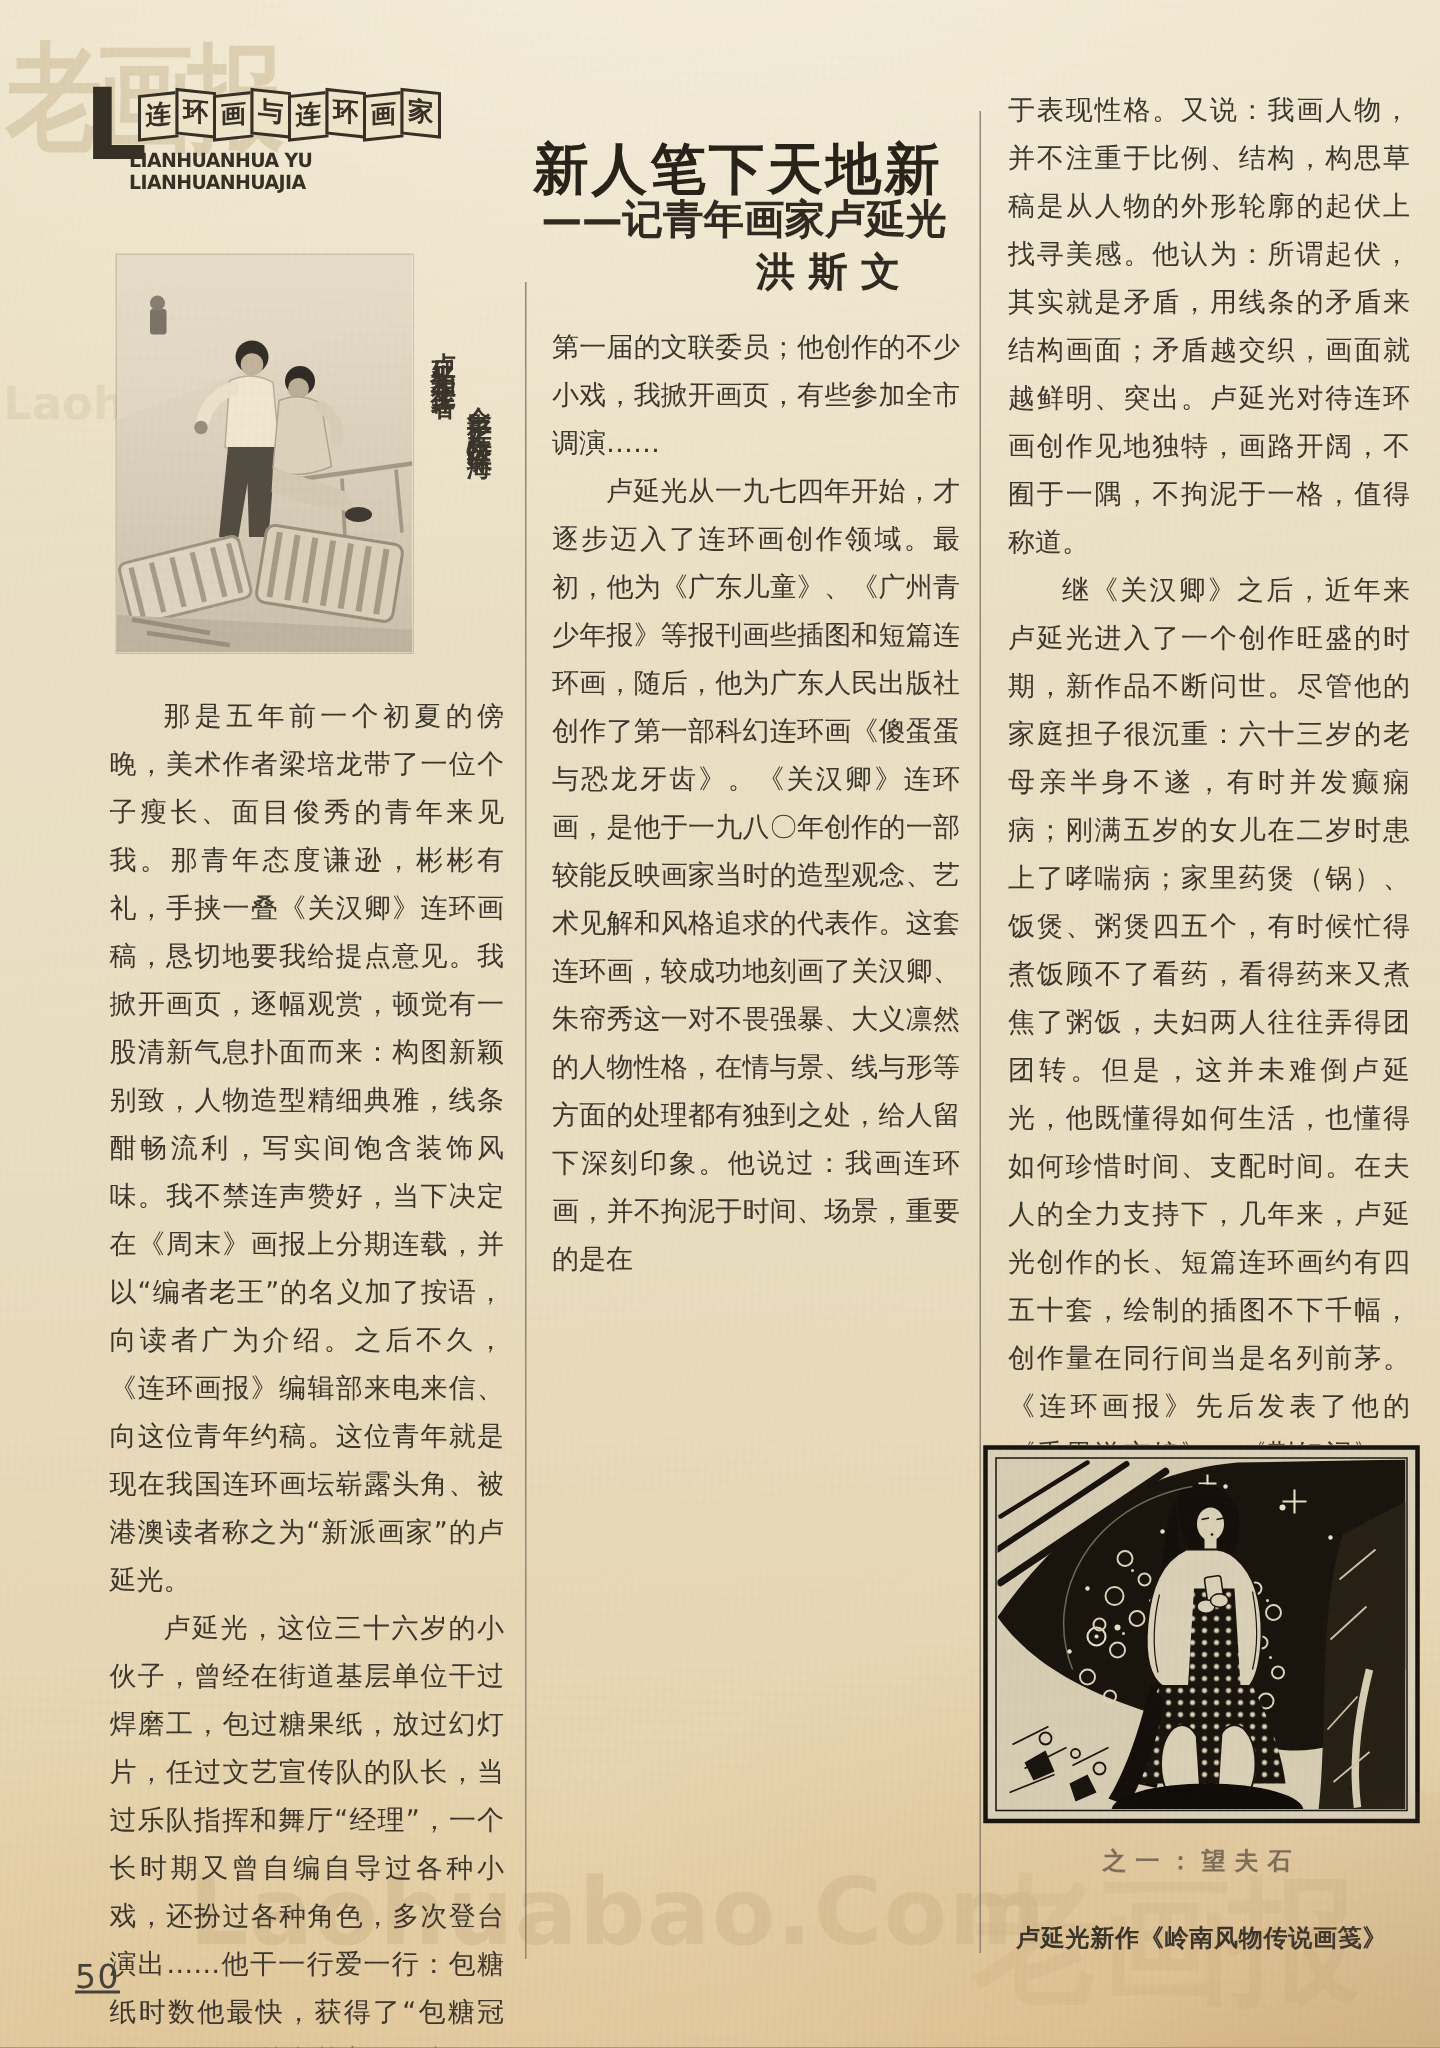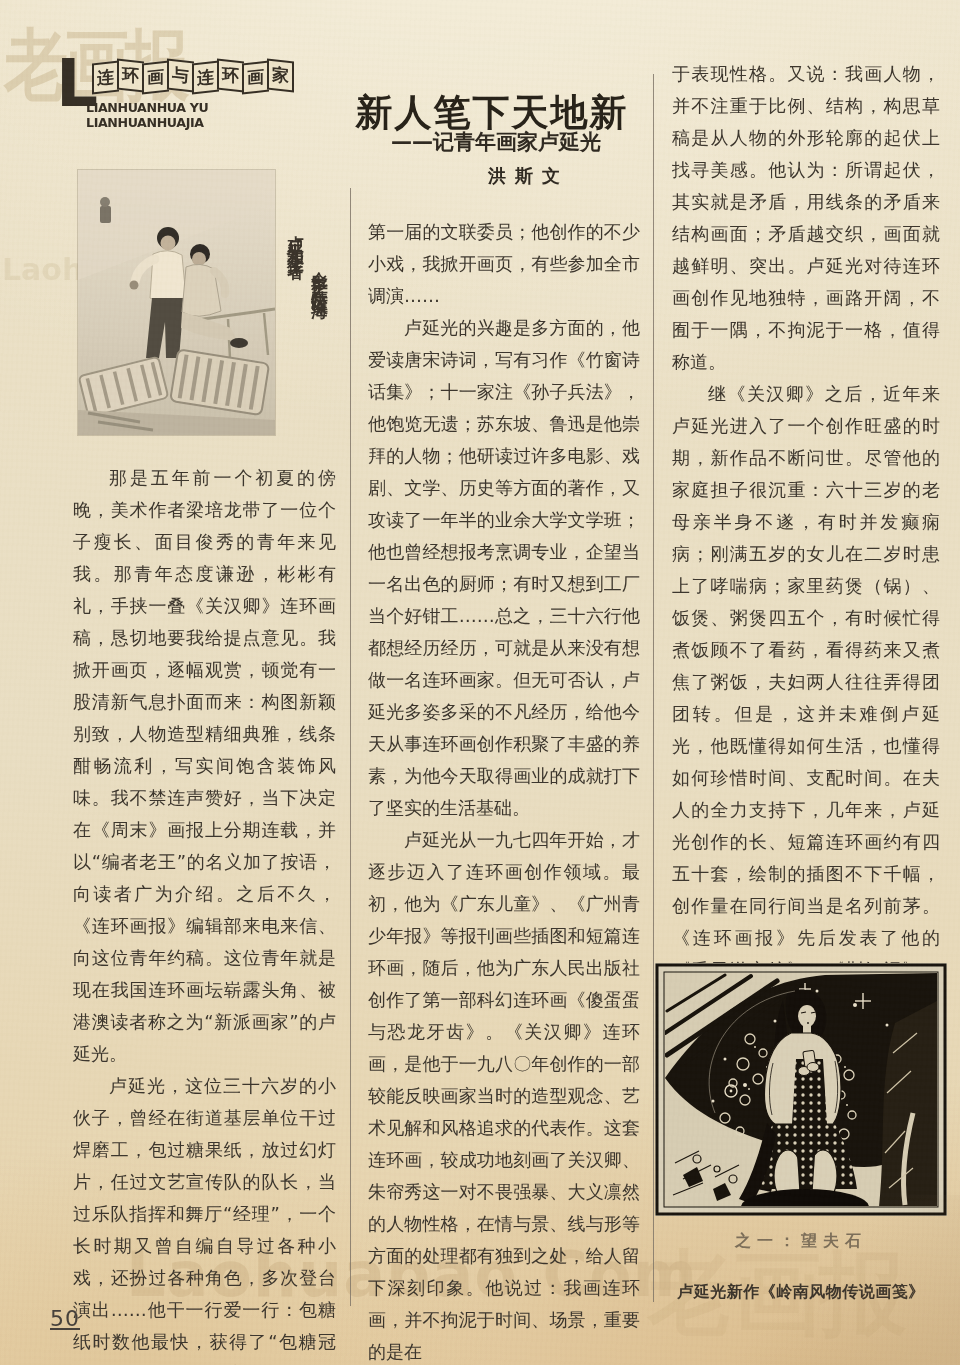--- a/index.html
+++ b/index.html
@@ -32,22 +32,22 @@
   .mh-panel{width:23px;height:27px;border:2px solid #352e24;background:#eee4c9;color:#352e24;
     font-weight:bold;font-size:17px;line-height:27px;text-align:center;margin-left:-2px;}
   .mh-panel:nth-child(odd){transform:skewY(-6deg) translateY(2px);}
   .mh-panel:nth-child(even){transform:skewY(6deg);}
   .mh-latin{position:absolute;left:30px;top:48px;width:246px;font-weight:900;font-size:13px;letter-spacing:-.4px;color:#352e24;transform:scaleX(.97);transform-origin:left;}
 
   
   .title-main{position:absolute;left:336px;top:88px;width:312px;text-align:center;
     font-size:37px;font-weight:900;letter-spacing:2px;color:#262118;}
   .title-sub{position:absolute;left:346px;top:128px;width:300px;text-align:center;
-    font-size:21px;font-weight:600;color:#2e2820;}
-  .title-author{position:absolute;left:488px;top:164px;font-size:18px;font-weight:700;letter-spacing:9px;color:#2e2820;}
+    font-size:27px;font-weight:600;color:#2e2820;}
+  .title-author{position:absolute;left:504px;top:164px;font-size:26px;font-weight:700;letter-spacing:9px;color:#2e2820;}
 
   
   .photo{position:absolute;left:78px;top:170px;width:197px;height:265px;overflow:hidden;
     box-shadow:0 0 0 1px rgba(90,80,60,.25);filter:sepia(.22) contrast(.92) brightness(1.02);}
   .vcap{position:absolute;writing-mode:vertical-lr;font-size:16.5px;letter-spacing:4px;color:#3a332a;font-weight:600;}
   .vcap1{left:284px;top:222px;}
   .vcap2{left:308px;top:258px;}
 
   
   .col{position:absolute;font-size:18px;line-height:32px;text-align:justify;color:#3b352c;}
@@ -162,21 +162,20 @@
   <div class="vrule" id="rule1"></div>
   <div class="vrule" id="rule2"></div>
 
   <div class="col" id="col1">
     <p class="indent">那是五年前一个初夏的傍晚，美术作者梁培龙带了一位个子瘦长、面目俊秀的青年来见我。那青年态度谦逊，彬彬有礼，手挟一叠《关汉卿》连环画稿，恳切地要我给提点意见。我掀开画页，逐幅观赏，顿觉有一股清新气息扑面而来：构图新颖别致，人物造型精细典雅，线条酣畅流利，写实间饱含装饰风味。我不禁连声赞好，当下决定在《周末》画报上分期连载，并以“编者老王”的名义加了按语，向读者广为介绍。之后不久，《连环画报》编辑部来电来信、向这位青年约稿。这位青年就是现在我国连环画坛崭露头角、被港澳读者称之为“新派画家”的卢延光。</p>
     <p class="indent">卢延光，这位三十六岁的小伙子，曾经在街道基层单位干过焊磨工，包过糖果纸，放过幻灯片，任过文艺宣传队的队长，当过乐队指挥和舞厅“经理”，一个长时期又曾自编自导过各种小戏，还扮过各种角色，多次登台演出……他干一行爱一行：包糖纸时数他最快，获得了“包糖冠军”的称号；搞文艺宣传，由于工作出色，被选为广州市</p>
   </div>
 
   <div class="col" id="col2">
     <p>第一届的文联委员；他创作的不少小戏，我掀开画页，有些参加全市调演……</p>
-    <p class="indent">卢延光的兴趣是多方面的，他爱读唐宋诗词，写有习作《竹窗诗话集》；十一家注《孙子兵法》，他饱览无遗；苏东坡、鲁迅是他崇拜的人物；他研读过许多电影、戏剧、文学、历史等方面的著作，又攻读了一年半的业余大学文学班；他也曾经想报考烹调专业，企望当一名出色的厨师；有时又想到工厂当个好钳工……总之，三十六行他都想经历经历，可就是从来没有想做一名连环画家。但无可否认，卢延光多姿多采的不凡经历，给他今天从事连环画创作积聚了丰盛的养素，为他今天取得画业的成就打下了坚实的生活基础。</p>
     <p class="indent">卢延光从一九七四年开始，才逐步迈入了连环画创作领域。最初，他为《广东儿童》、《广州青少年报》等报刊画些插图和短篇连环画，随后，他为广东人民出版社创作了第一部科幻连环画《傻蛋蛋与恐龙牙齿》。《关汉卿》连环画，是他于一九八〇年创作的一部较能反映画家当时的造型观念、艺术见解和风格追求的代表作。这套连环画，较成功地刻画了关汉卿、朱帘秀这一对不畏强暴、大义凛然的人物性格，在情与景、线与形等方面的处理都有独到之处，给人留下深刻印象。他说过：我画连环画，并不拘泥于时间、场景，重要的是在</p>
   </div>
 
   <div class="col" id="col3">
     <p>于表现性格。又说：我画人物，并不注重于比例、结构，构思草稿是从人物的外形轮廓的起伏上找寻美感。他认为：所谓起伏，其实就是矛盾，用线条的矛盾来结构画面；矛盾越交织，画面就越鲜明、突出。卢延光对待连环画创作见地独特，画路开阔，不囿于一隅，不拘泥于一格，值得称道。</p>
     <p class="indent">继《关汉卿》之后，近年来卢延光进入了一个创作旺盛的时期，新作品不断问世。尽管他的家庭担子很沉重：六十三岁的老母亲半身不遂，有时并发癫痫病；刚满五岁的女儿在二岁时患上了哮喘病；家里药煲（锅）、饭煲、粥煲四五个，有时候忙得煮饭顾不了看药，看得药来又煮焦了粥饭，夫妇两人往往弄得团团转。但是，这并未难倒卢延光，他既懂得如何生活，也懂得如何珍惜时间、支配时间。在夫人的全力支持下，几年来，卢延光创作的长、短篇连环画约有四五十套，绘制的插图不下千幅，创作量在同行间当是名列前茅。《连环画报》先后发表了他的《千里送京娘》、《荆钗记》、《荀巨伯》、《周穆王时的〈第四代〉机器人》等多套</p>
   </div>
 
   <figure class="artwork" style="margin:0">
     <svg width="292" height="253" viewBox="0 0 292 253" xmlns="http://www.w3.org/2000/svg">

